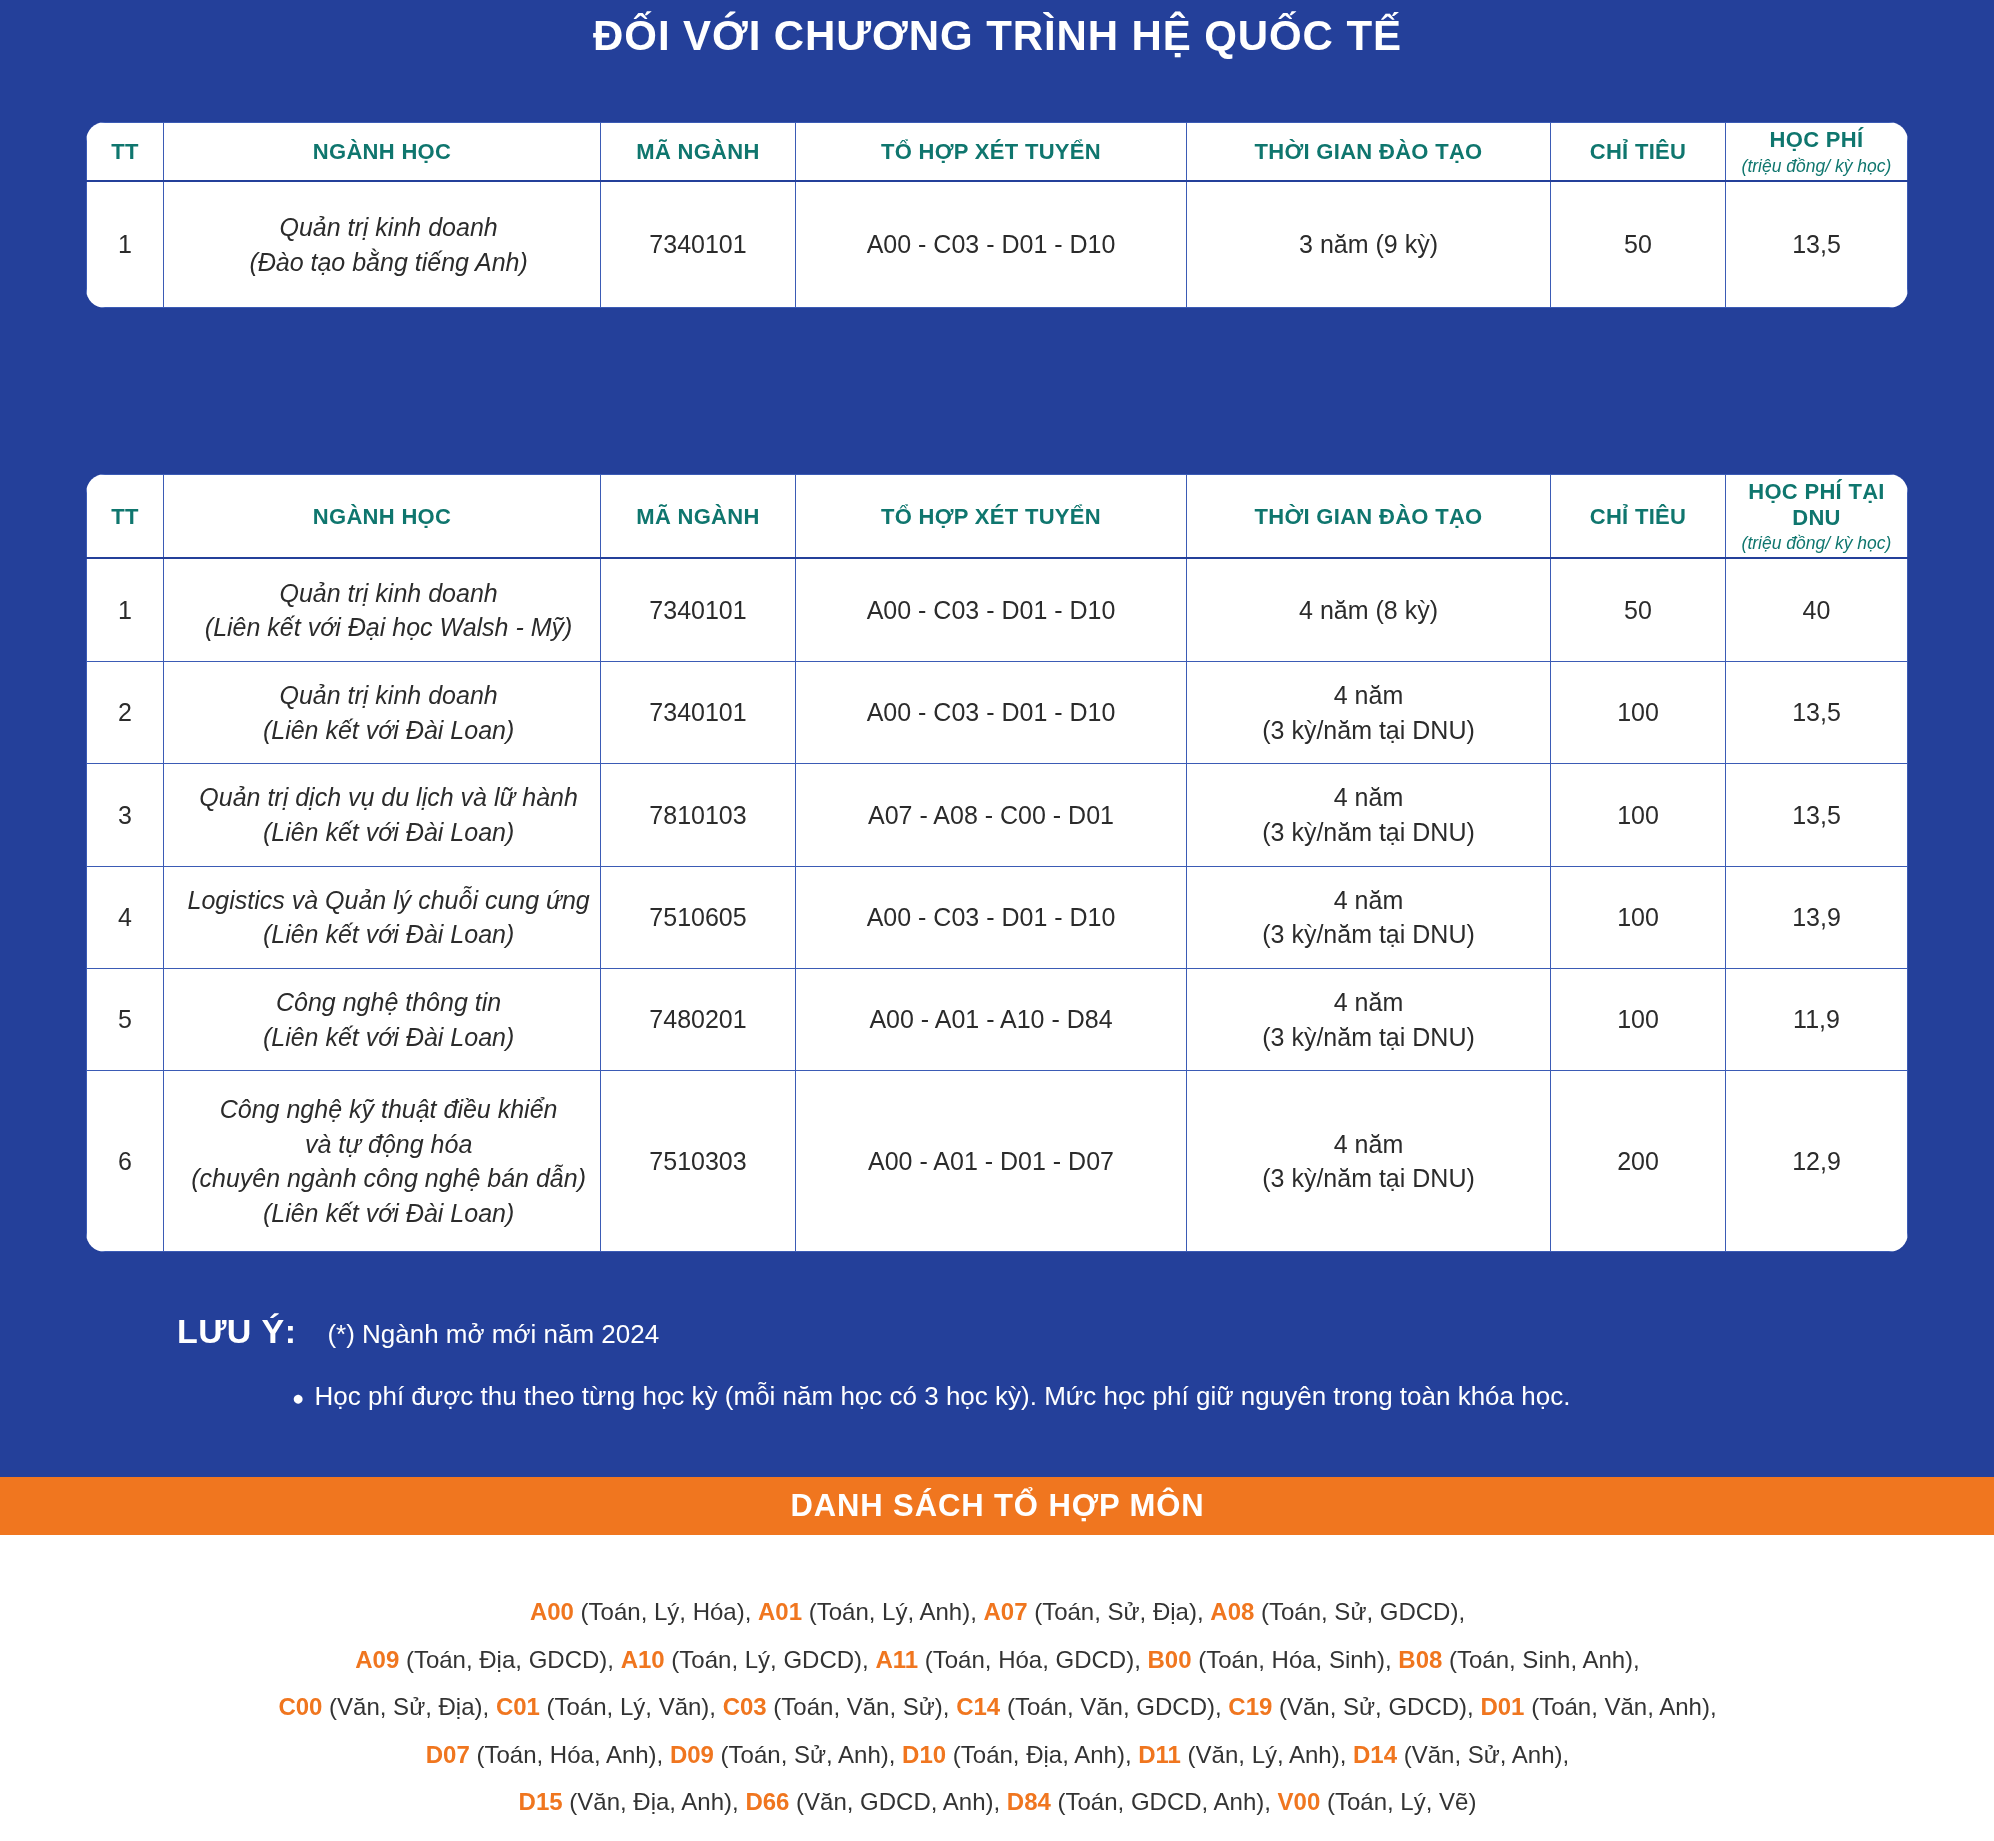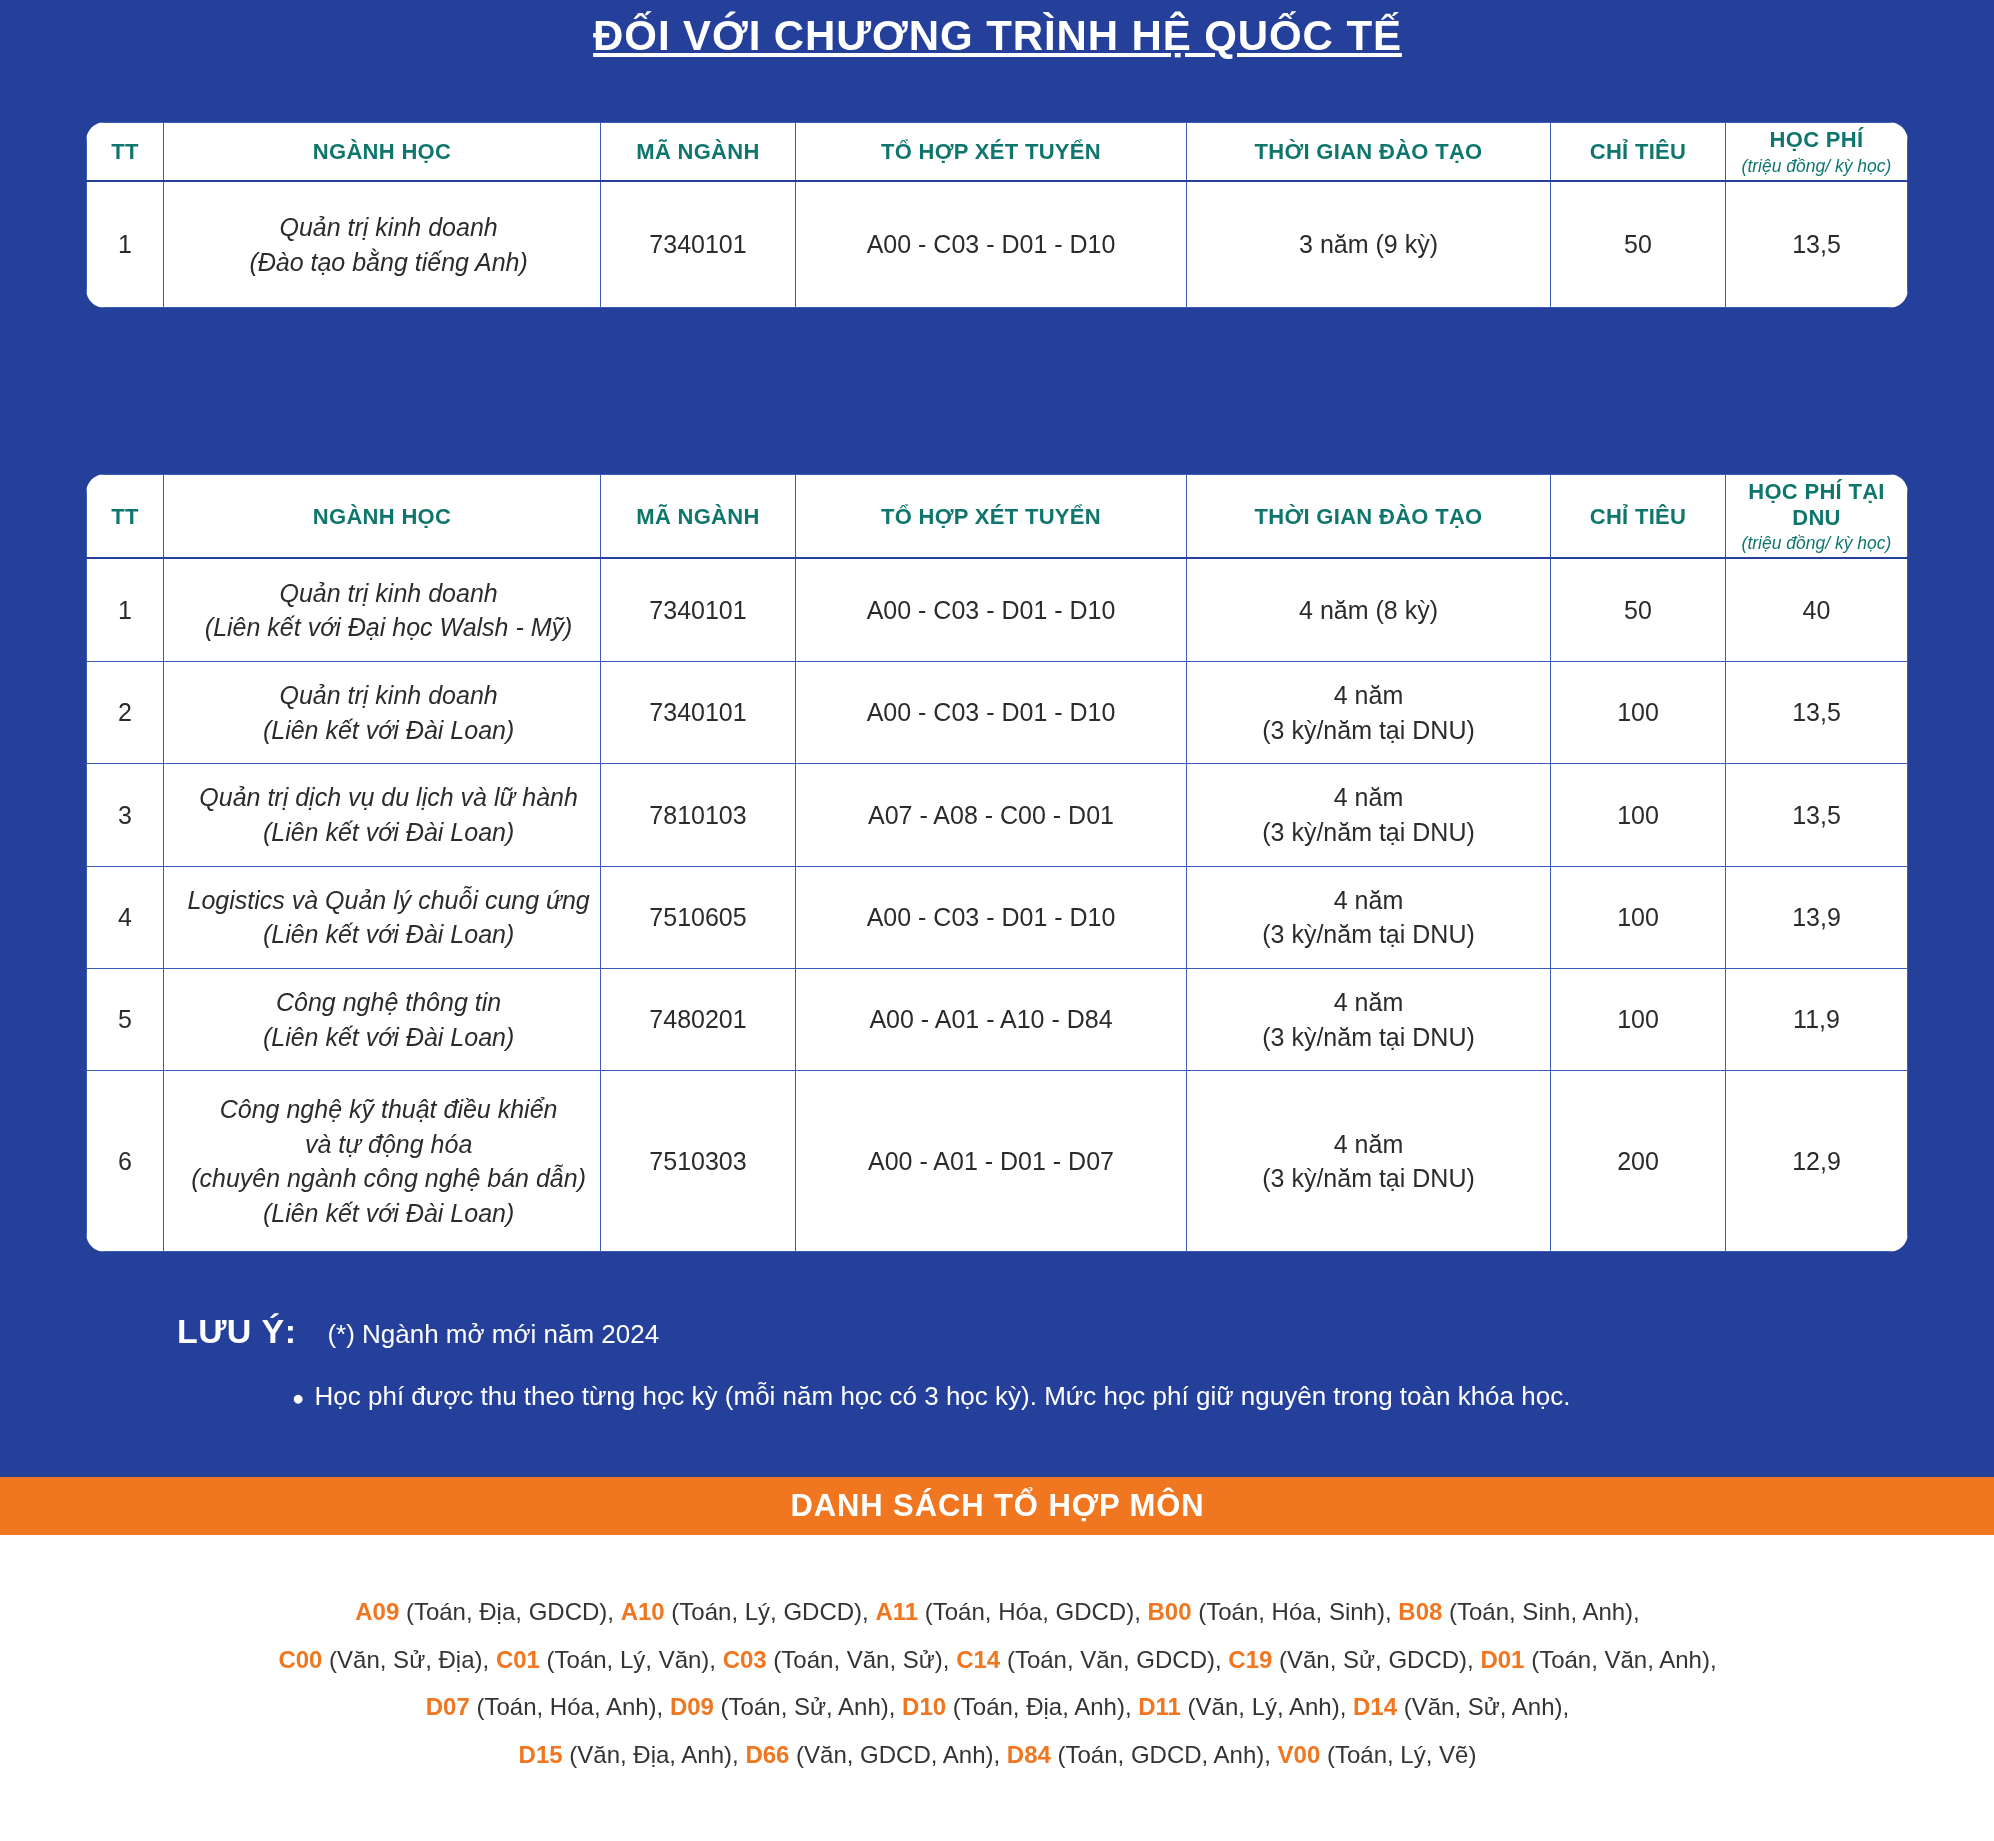--- a/index.html
+++ b/index.html
@@ -36,21 +36,20 @@
   .section-title {
     position: absolute;
     left: 0;
     width: 1995px;
     text-align: center;
     color: #ffffff;
     font-weight: 700;
     font-size: 42px;
     letter-spacing: 0.9px;
     white-space: nowrap;
-    text-decoration: underline;
   }
 
   #title-international { top: 12.4px; }
   #title-joint        { top: 388px; }
 
   
   .table-wrap {
     position: absolute;
     background: #ffffff;
     border-radius: 19px;
@@ -409,20 +408,21 @@
       <span class="note-bullet">●</span>
       <span class="note-text">Học phí được thu theo từng học kỳ (mỗi năm học có 3 học kỳ). Mức học phí giữ nguyên trong toàn khóa học.</span>
     </div>
   </div>
 
   <div class="orange-banner">
     <span class="banner-title">DANH SÁCH TỔ HỢP MÔN</span>
   </div>
 
   <div class="combo-area" id="combo-area">
+      <div class="combo-line"><span class="code">A00</span><span class="subs"> (Toán, Lý, Hóa), </span><span class="code">A01</span><span class="subs"> (Toán, Lý, Anh), </span><span class="code">A07</span><span class="subs"> (Toán, Sử, Địa), </span><span class="code">A08</span><span class="subs"> (Toán, Sử, GDCD),</span></div>
       <div class="combo-line"><span class="code">A09</span><span class="subs"> (Toán, Địa, GDCD), </span><span class="code">A10</span><span class="subs"> (Toán, Lý, GDCD), </span><span class="code">A11</span><span class="subs"> (Toán, Hóa, GDCD), </span><span class="code">B00</span><span class="subs"> (Toán, Hóa, Sinh), </span><span class="code">B08</span><span class="subs"> (Toán, Sinh, Anh),</span></div>
       <div class="combo-line"><span class="code">C00</span><span class="subs"> (Văn, Sử, Địa), </span><span class="code">C01</span><span class="subs"> (Toán, Lý, Văn), </span><span class="code">C03</span><span class="subs"> (Toán, Văn, Sử), </span><span class="code">C14</span><span class="subs"> (Toán, Văn, GDCD), </span><span class="code">C19</span><span class="subs"> (Văn, Sử, GDCD), </span><span class="code">D01</span><span class="subs"> (Toán, Văn, Anh),</span></div>
       <div class="combo-line"><span class="code">D07</span><span class="subs"> (Toán, Hóa, Anh), </span><span class="code">D09</span><span class="subs"> (Toán, Sử, Anh), </span><span class="code">D10</span><span class="subs"> (Toán, Địa, Anh), </span><span class="code">D11</span><span class="subs"> (Văn, Lý, Anh), </span><span class="code">D14</span><span class="subs"> (Văn, Sử, Anh),</span></div>
       <div class="combo-line"><span class="code">D15</span><span class="subs"> (Văn, Địa, Anh), </span><span class="code">D66</span><span class="subs"> (Văn, GDCD, Anh), </span><span class="code">D84</span><span class="subs"> (Toán, GDCD, Anh), </span><span class="code">V00</span><span class="subs"> (Toán, Lý, Vẽ)</span></div>
     </div>
 
 </div>
 
 
 </body></html>

